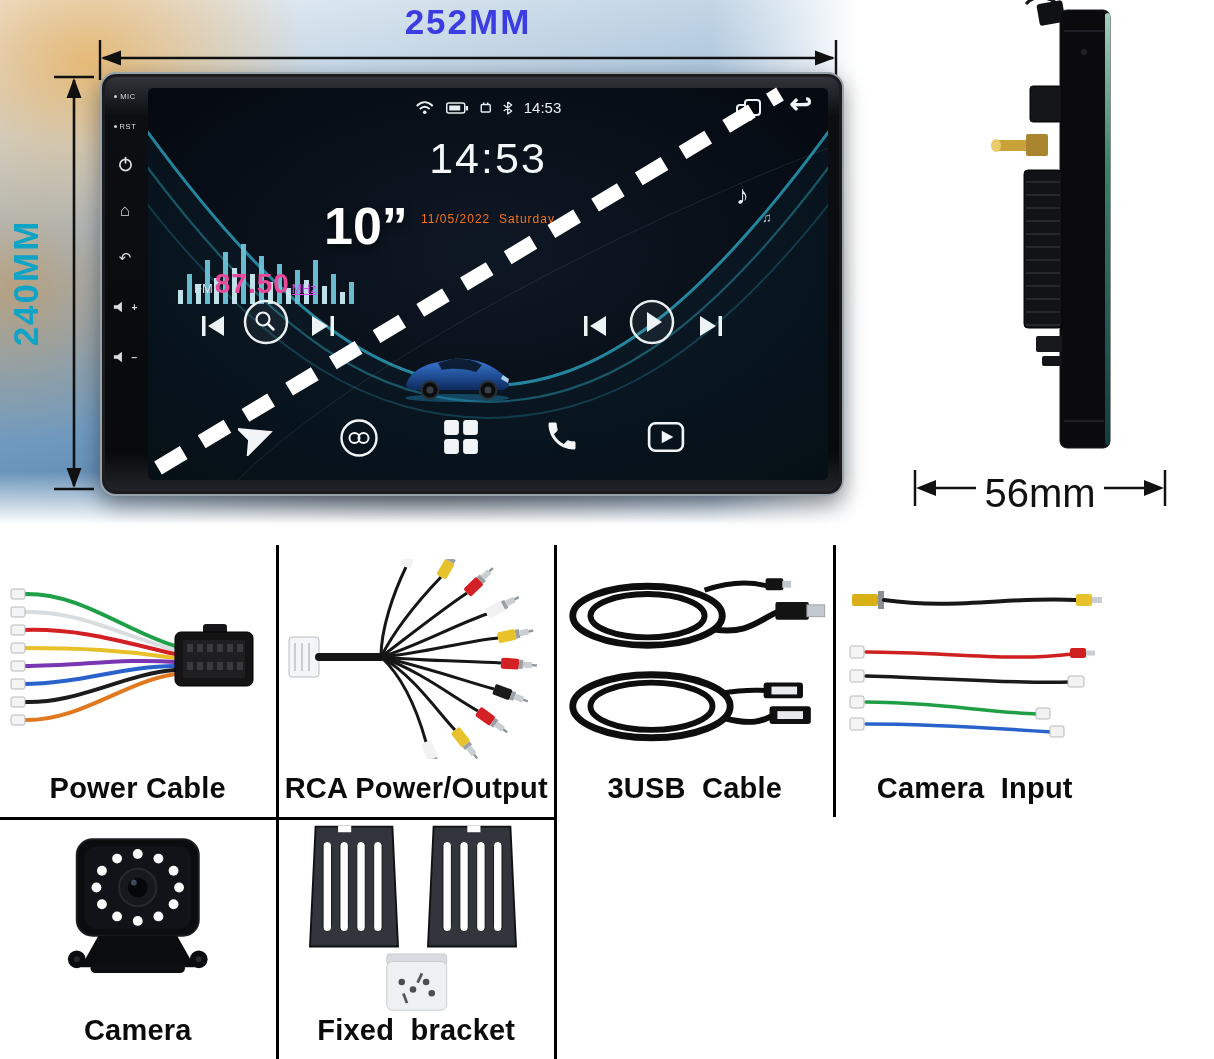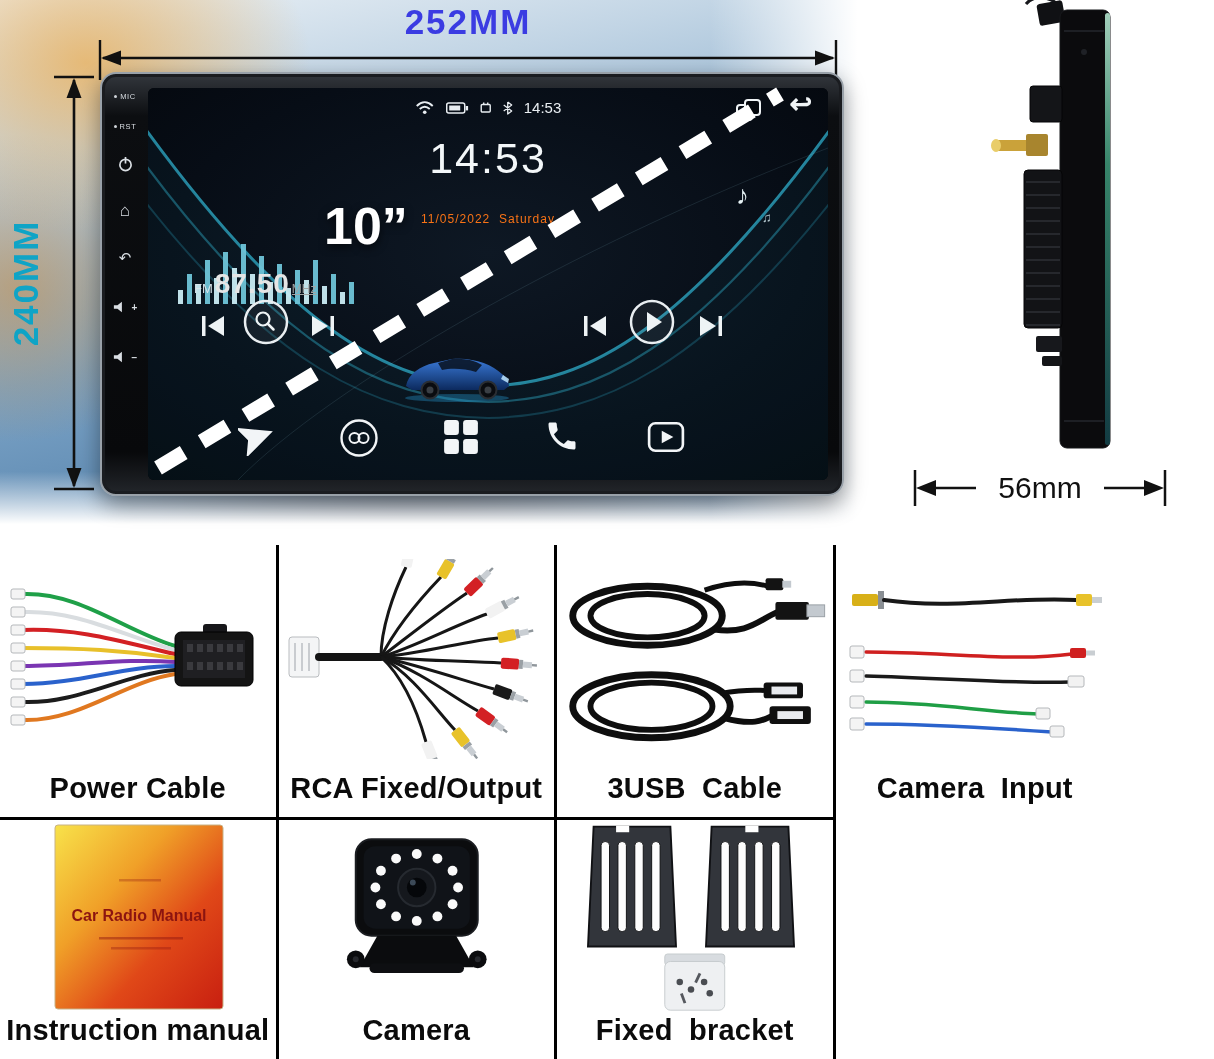--- a/index.html
+++ b/index.html
@@ -22,21 +22,21 @@
   .dim-width-label{position:absolute;left:97px;top:2px;width:742px;text-align:center;
     font-size:35px;font-weight:bold;letter-spacing:2px;color:#3b3ce2;}
   .dim-width-arrow{position:absolute;left:97px;top:38px;}
   .dim-height-wrap{position:absolute;left:4px;top:74px;width:44px;height:418px;
     display:flex;align-items:center;justify-content:center;}
   .dim-height-wrap span{transform:rotate(-90deg);white-space:nowrap;
     font-size:35px;font-weight:bold;letter-spacing:2px;color:#0fa4c6;}
   .dim-height-arrow{position:absolute;left:52px;top:74px;}
   .dim-depth{position:absolute;left:912px;top:466px;width:256px;height:44px;}
   .dim-depth .depth-label{position:absolute;left:0;right:0;top:5px;text-align:center;
-    font-size:30px;color:#111;}
+    font-size:40px;color:#111;}
 
   
   .stereo{position:absolute;left:100px;top:72px;width:740px;height:420px;border-radius:16px;
     background:linear-gradient(180deg,#33373d,#0c0e11 10%,#08090b 90%,#23262b);
     border:2px solid #99a1a9;box-shadow:0 8px 22px rgba(0,0,0,.4), inset 0 0 0 3px #1a1c20;}
   .screen{position:absolute;left:46px;top:14px;width:680px;height:392px;border-radius:6px;
     background:#04070c;overflow:hidden;}
   .screen-bg{position:absolute;inset:0;}
   .diagonal{position:absolute;inset:0;z-index:5;pointer-events:none;}
   .screen-size{position:absolute;left:222px;top:122px;z-index:6;font-size:52px;font-weight:bold;
@@ -58,22 +58,22 @@
   .sb-recents{position:absolute;right:66px;top:2px;}
   .sb-back{position:absolute;right:16px;top:-8px;font-size:27px;font-weight:bold;color:#f0f4f6;}
   .clock-time{position:absolute;left:0;right:0;top:46px;text-align:center;z-index:2;
     font-size:43px;color:#f3f7f9;letter-spacing:2px;}
   .clock-date{position:absolute;left:0;right:0;top:124px;text-align:center;z-index:2;
     font-size:12px;color:#f97316;letter-spacing:1px;white-space:pre;}
   .radio{position:absolute;left:26px;top:146px;width:240px;height:86px;z-index:2;}
   .radio .spectrum{position:absolute;left:0;top:0;opacity:.95;}
   .radio-text{position:absolute;left:20px;top:34px;display:flex;align-items:baseline;gap:2px;}
   .radio-text .band{font-size:13px;color:#d8e4ea;}
-  .radio-text .freq{font-size:28px;color:#e5e5e5;font-weight:bold;letter-spacing:1px;text-align:right;}
-  .radio-text .unit{font-size:12px;color:#a3a3a3;text-decoration:underline;}
+  .radio-text .freq{font-size:28px;color:#ec4899;font-weight:bold;letter-spacing:1px;text-align:right;}
+  .radio-text .unit{font-size:12px;color:#d946ef;text-decoration:underline;}
   .pctl{position:absolute;z-index:3;}
   .dock-ic{position:absolute;top:330px;z-index:3;}
   .car{position:absolute;left:252px;top:258px;z-index:2;}
   .note{position:absolute;left:588px;top:92px;font-size:26px;color:#e6f2f5;z-index:2;}
   .note-small{position:absolute;left:614px;top:122px;font-size:13px;color:#cfe4ea;opacity:.85;z-index:2;}
 
   
   .side-view{position:absolute;left:912px;top:0px;width:260px;height:462px;}
 
   
@@ -486,21 +486,21 @@
               </g>
           <g transform="translate(141,183) rotate(68)">
                 <rect x="0" y="-5.5" width="18" height="11" rx="2" fill="#f2f2f2"></rect>
                 <rect x="18" y="-4.5" width="4" height="9" fill="#9aa0a5"></rect>
                 <rect x="22" y="-3" width="9" height="6" fill="#c9ced3"></rect>
                 <rect x="31" y="-1.2" width="5" height="2.4" fill="#8f969b"></rect>
               </g>
         </g>
       </svg>
         </div>
-      <div class="label">RCA Fixed/Output</div>
+      <div class="label">RCA Power/Output</div>
     </div>
 
     <div class="cell">
       <div class="art">
           <svg width="280" height="200" viewBox="0 0 280 200">
         <ellipse cx="92" cy="56" rx="76" ry="30" stroke="#0e0e0e" stroke-width="7" fill="none"></ellipse>
         <ellipse cx="92" cy="56" rx="58" ry="22" stroke="#0e0e0e" stroke-width="6" fill="none"></ellipse>
         <path d="M150,30 C180,20 200,22 214,26" stroke="#0e0e0e" stroke-width="5" fill="none"></path>
         <rect x="212" y="18" width="18" height="12" rx="2" fill="#131313"></rect>
             <rect x="229" y="20.5" width="9" height="7" fill="#c3c9cf"></rect>
@@ -544,40 +544,20 @@
               <rect x="6" y="104" width="14" height="12" rx="2"></rect>
           <rect x="6" y="130" width="14" height="12" rx="2"></rect>
               <rect x="6" y="152" width="14" height="12" rx="2"></rect>
         </g>
       </svg>
         </div>
       <div class="label">Camera  Input</div>
     </div>
 
 
-    <div class="cell">
-      <div class="art">
-          <svg width="262" height="192" viewBox="0 0 262 192">
-        <defs>
-          <linearGradient id="manG" x1="0" y1="0" x2="1" y2="1">
-            <stop offset="0" stop-color="#f8e24a"></stop>
-                <stop offset="0.35" stop-color="#f0a028"></stop>
-            <stop offset="0.65" stop-color="#e04818"></stop>
-                <stop offset="1" stop-color="#c81f10"></stop>
-          </linearGradient>
-        </defs>
-        <rect x="48" y="4" width="168" height="184" rx="3" fill="url(#manG)" stroke="#c8b285"></rect>
-        <text x="132" y="100" text-anchor="middle" font-family="Liberation Sans, sans-serif" font-size="16" font-weight="bold" fill="#8c1410">Car Radio Manual</text>
-        <rect x="92" y="116" width="84" height="2.5" fill="rgba(140,20,16,0.45)"></rect>
-        <rect x="104" y="126" width="60" height="2.5" fill="rgba(140,20,16,0.35)"></rect>
-        <rect x="112" y="58" width="42" height="2.5" fill="rgba(140,20,16,0.3)"></rect>
-      </svg>
-        </div>
-      <div class="label">Instruction manual</div>
-    </div>
 
     <div class="cell">
       <div class="art">
           <svg width="280" height="170" viewBox="0 0 280 170">
         <rect x="78" y="6" width="124" height="98" rx="16" fill="#0b0c0e" stroke="#1b1d21" stroke-width="2"></rect>
         <rect x="86" y="13" width="108" height="84" rx="12" fill="#101318"></rect>
         <g fill="#fafafa">
           <circle cx="182" cy="55" r="5"></circle>
               <circle cx="176.4" cy="72" r="5"></circle>
               <circle cx="161" cy="84.4" r="5"></circle>

